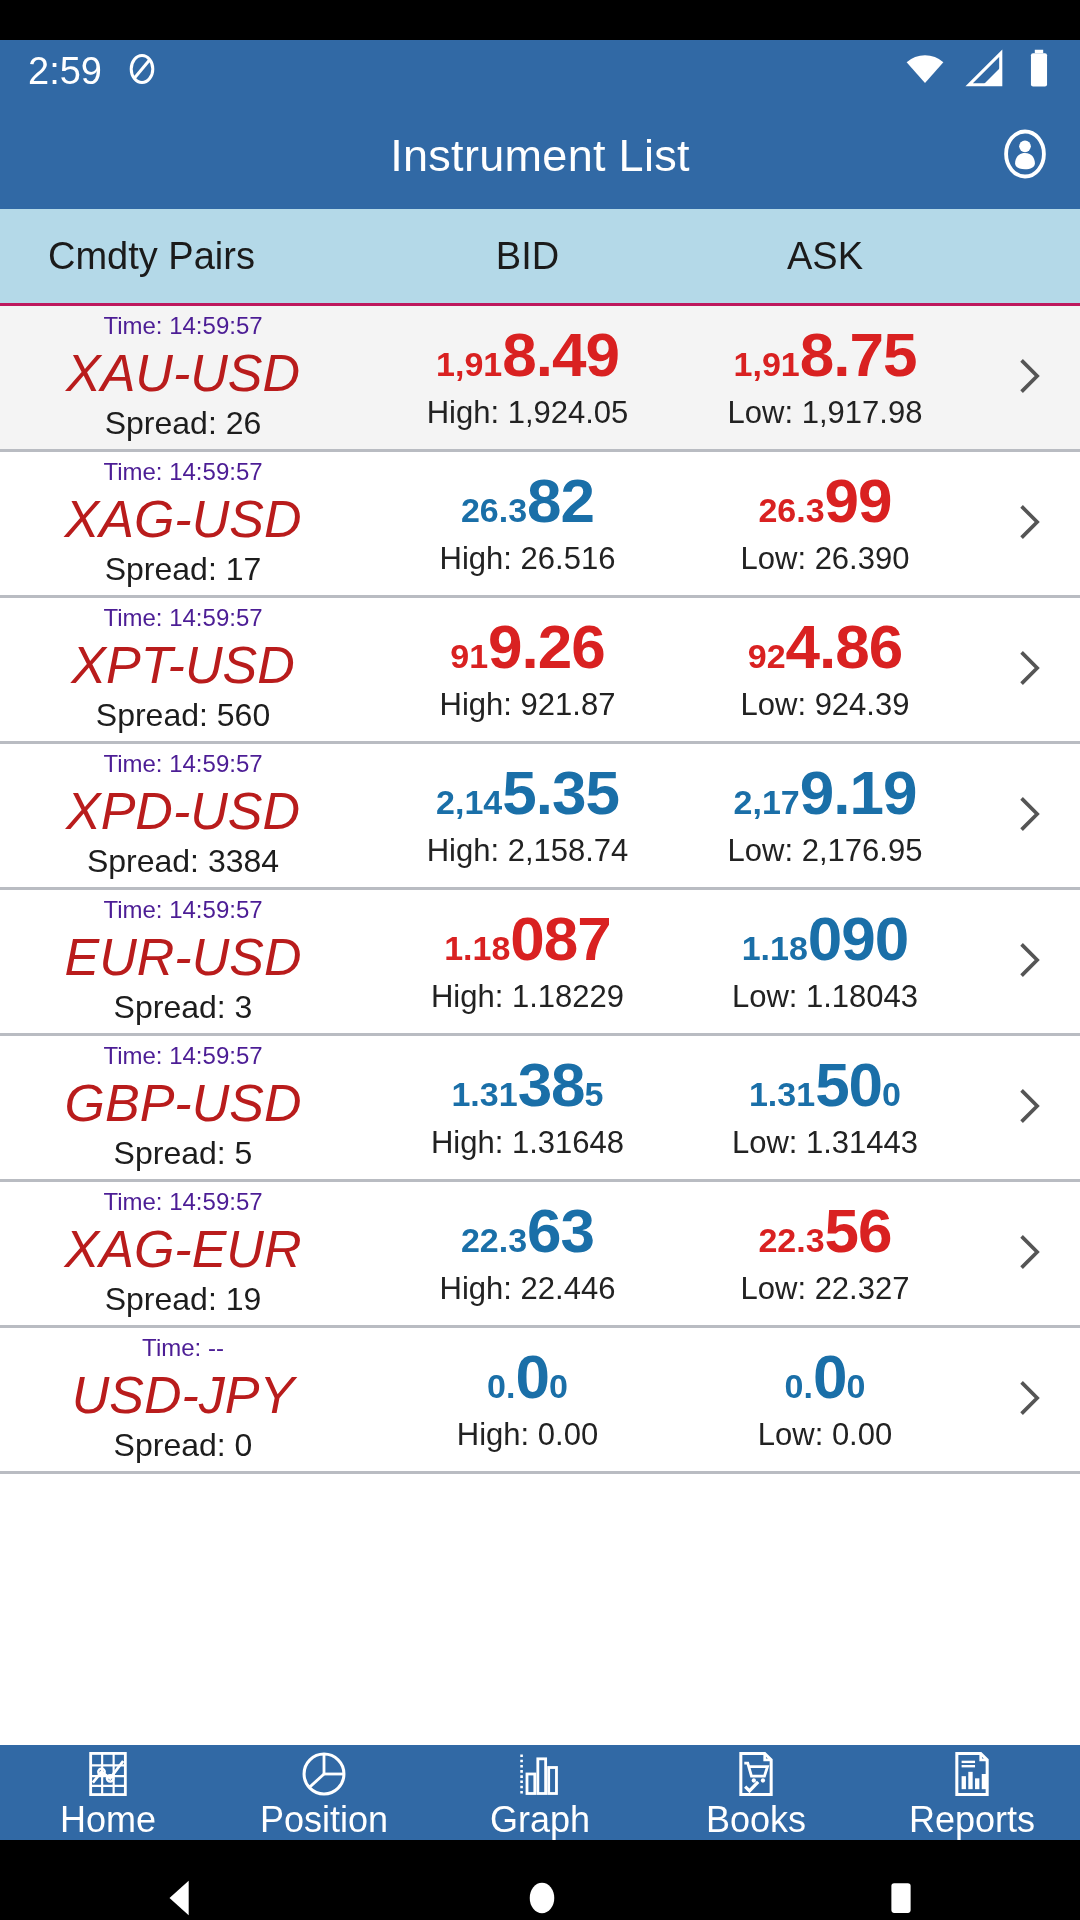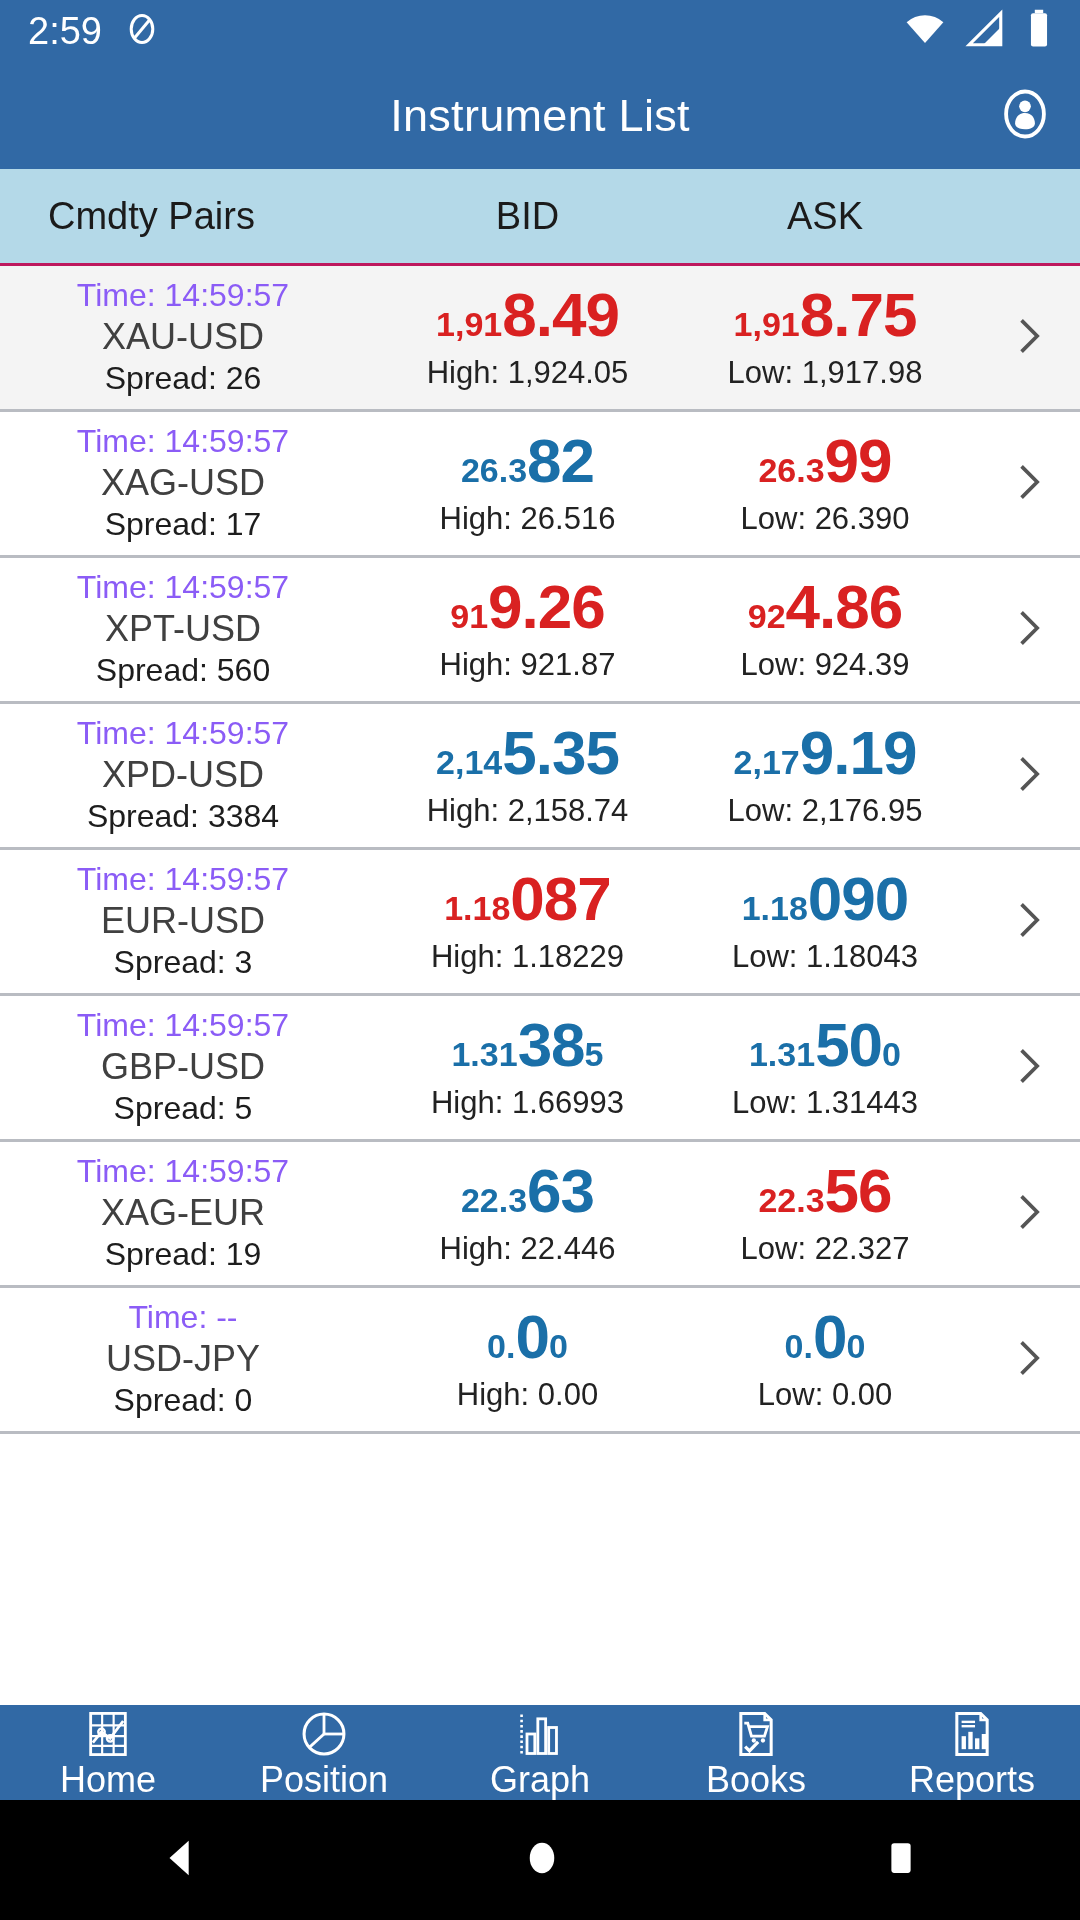--- a/index.html
+++ b/index.html
@@ -9,20 +9,21 @@
     font-family:"Liberation Sans", sans-serif;
     overflow:hidden;
   }
   #screen { position:relative; width:1080px; height:1920px; background:#fff; }
 
   
   .statusbar {
     height:62px; background:#3169A5;
     display:flex; align-items:center; justify-content:space-between;
     padding:0 26px 0 28px;
+    margin-top:40px;
   }
   .sb-left { display:flex; align-items:center; gap:22px; }
   .sb-time { color:#fff; font-size:38px; letter-spacing:0px; line-height:1; }
   .sb-right { display:flex; align-items:center; gap:18px; }
   .ic { display:block; }
 
   
   .appbar {
     height:107px; background:#3169A5;
     display:flex; align-items:center; justify-content:center;
@@ -52,22 +53,22 @@
   .row {
     position:relative;
     height:146px;
     display:flex; align-items:center;
     border-bottom:3px solid #b9bcc2;
     background:#fff;
   }
   .row.alt { background:#f4f4f4; }
 
   .cell-pair { width:380px; text-align:center; padding-right:14px; }
-  .pair-time  { font-size:32px; color:#8b5cf6; line-height:1.18; }
-  .pair-name  { font-size:36px; color:#404040; line-height:1.24; }
+  .pair-time  { font-size:24px; color:#4c1d95; line-height:1.18; }
+  .pair-name  { font-size:52px; color:#b91c1c; line-height:1.24;font-style:italic; }
   .pair-spread{ font-size:32px; color:#1d1d1d; line-height:1.18; }
 
   .cell-price { width:295px; text-align:center; }
   .cell-price.ask { width:300px; }
   .price-line { display:flex; align-items:baseline; justify-content:center; line-height:1; }
   .p-pre  { font-size:34px; font-weight:700; }
   .p-big  { font-size:62px; font-weight:700; letter-spacing:-1px; }
   .p-post { font-size:34px; font-weight:700; }
   .hl { font-size:31px; color:#222; margin-top:9px; }
   .red  { color:#D92121; }
@@ -285,21 +286,21 @@
           <div class="pair-time">Time: 14:59:57</div>
           <div class="pair-name">GBP-USD</div>
           <div class="pair-spread">Spread: 5</div>
         </div>
         <div class="cell-price bid">
           <div class="price-line">
             <span class="p-pre blue">1.31</span>
             <span class="p-big blue">38</span>
             <span class="p-post blue">5</span>
           </div>
-          <div class="hl">High: 1.66993</div>
+          <div class="hl">High: 1.31648</div>
         </div>
         <div class="cell-price ask">
           <div class="price-line">
             <span class="p-pre blue">1.31</span>
             <span class="p-big blue">50</span>
             <span class="p-post blue">0</span>
           </div>
           <div class="hl">Low: 1.31443</div>
         </div>
         <div class="cell-chev">

